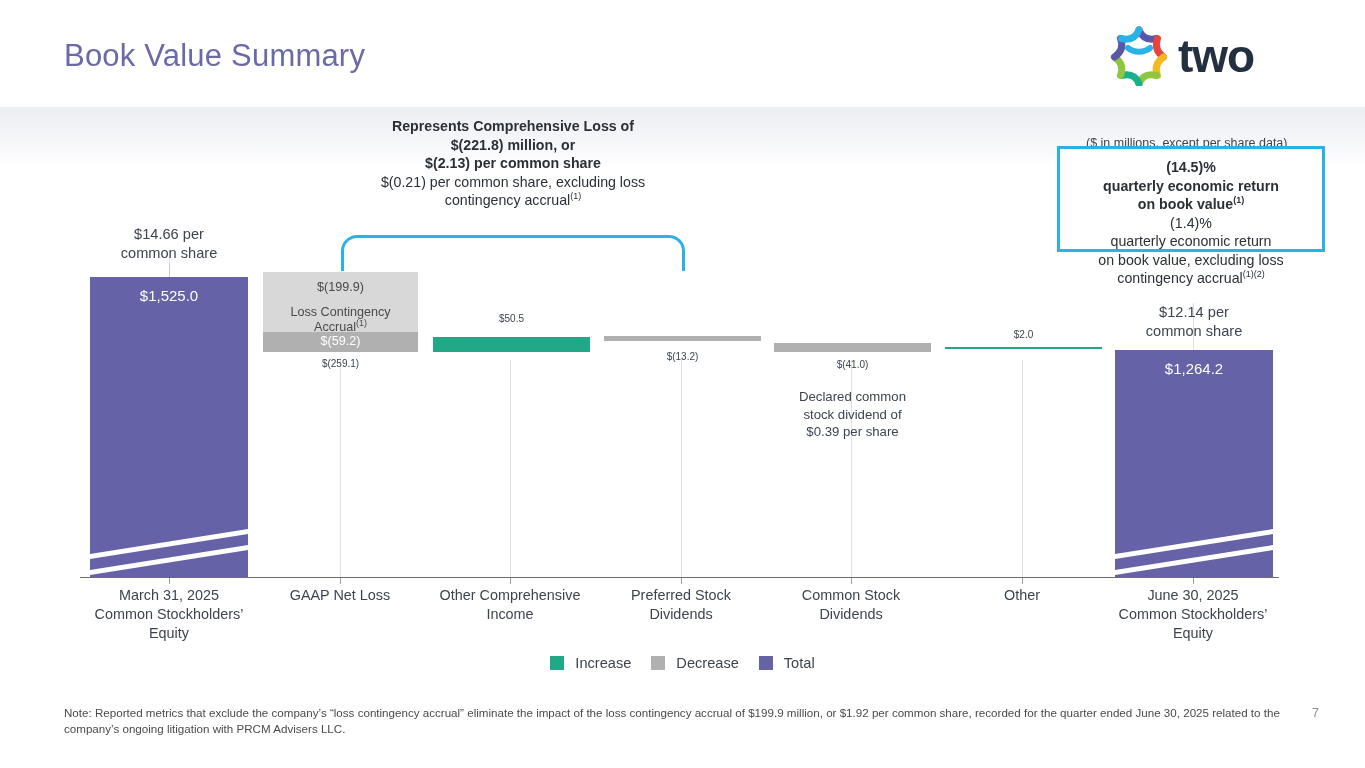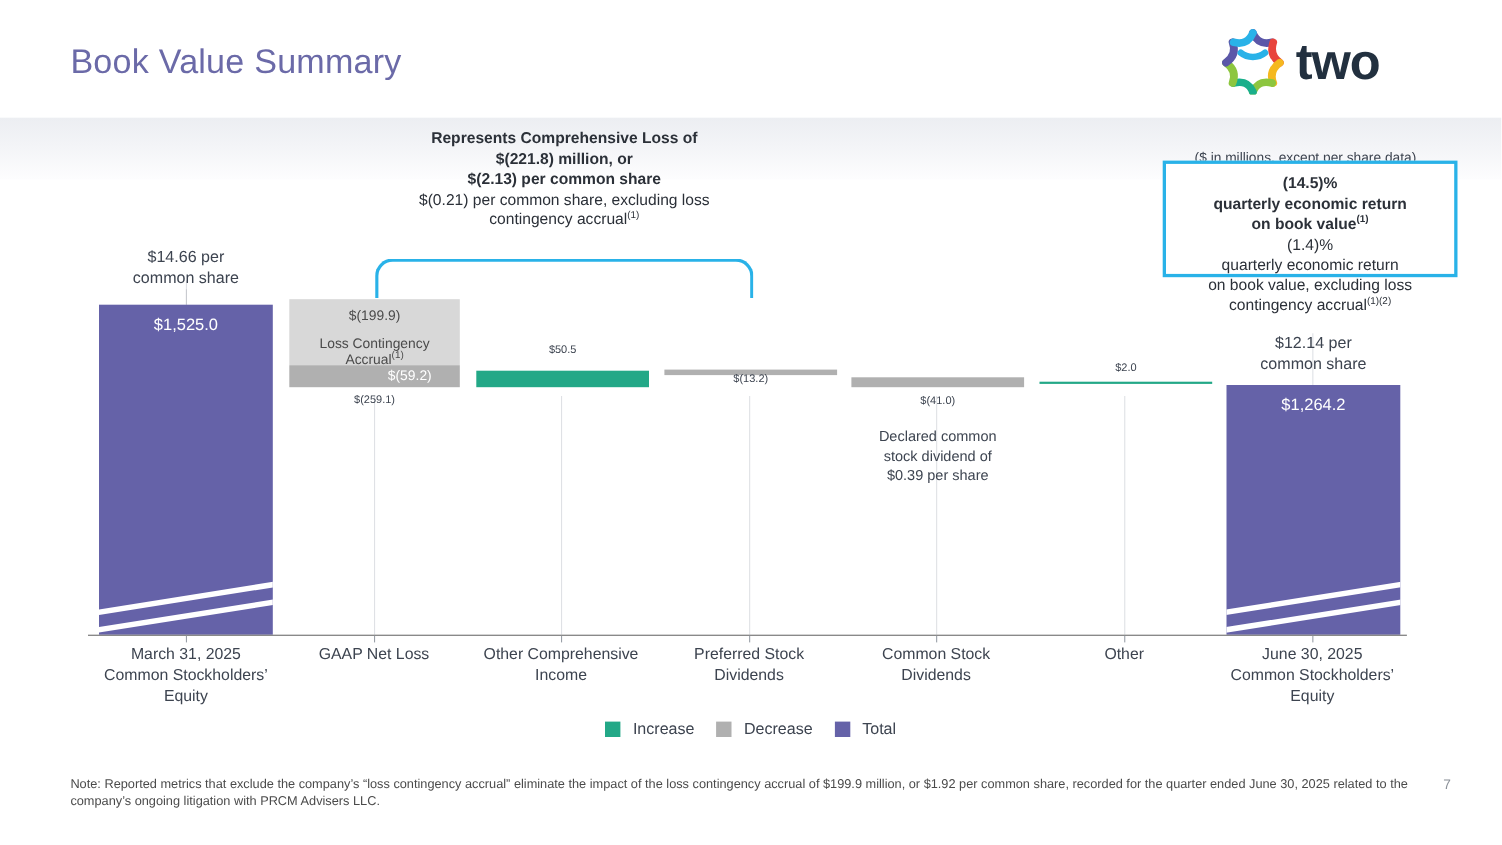--- a/index.html
+++ b/index.html
@@ -65,21 +65,21 @@
   .axis-line {
     position: absolute; left: 80px; top: 470px; width: 1199px; height: 1px;
     background: #6d6d6d;
   }
   .gridline { position: absolute; width: 1px; background: #dfe1e5; }
   .tick { position: absolute; width: 1px; height: 6px; background: #9aa0a8; top: 471px; }
 
   .bar { position: absolute; }
   .bar-total { background: #6562a8; }
   .bar-inc { background: #23a887; }
-  .bar-dec { background: #b0b0b0; padding-left: 32px; }
+  .bar-dec { background: #b0b0b0; }
   .bar-dec-light { background: #d8d8d8; }
 
   .inbar-label {
     position: absolute; width: 100%; text-align: center;
     color: #ffffff; font-size: 15px; top: 10px;
   }
   .seg-label {
     position: absolute; width: 100%; text-align: center;
     color: #4a4a4a; font-size: 12.6px; line-height: 15px;
   }
@@ -203,21 +203,21 @@
       </div>
       <div class="bar bar-dec" style="left:263px; top:225px; width:155px; height:20px;">
         <div class="seg-label" style="top:2px; color:#ffffff;">$(59.2)</div>
       </div>
       <div class="val-label" style="left:263px; top:251px; width:155px;">$(259.1)</div>
 
       <div class="val-label" style="left:433px; top:206px; width:157px;">$50.5</div>
       <div class="bar bar-inc" style="left:433px; top:230px; width:157px; height:15px;"></div>
 
       <div class="bar bar-dec" style="left:604px; top:229px; width:157px; height:5px;"></div>
-      <div class="val-label" style="left:604px; top:232px; width:157px;">$(13.2)</div>
+      <div class="val-label" style="left:604px; top:244px; width:157px;">$(13.2)</div>
 
       <div class="bar bar-dec" style="left:774px; top:236px; width:157px; height:9px;"></div>
       <div class="val-label" style="left:774px; top:252px; width:157px;">$(41.0)</div>
       <div class="sub-note" style="left:774px; top:281px; width:157px;">
         <div>Declared common</div>
         <div>stock dividend of</div>
         <div>$0.39 per share</div>
       </div>
 
       <div class="val-label" style="left:945px; top:222px; width:157px;">$2.0</div>

